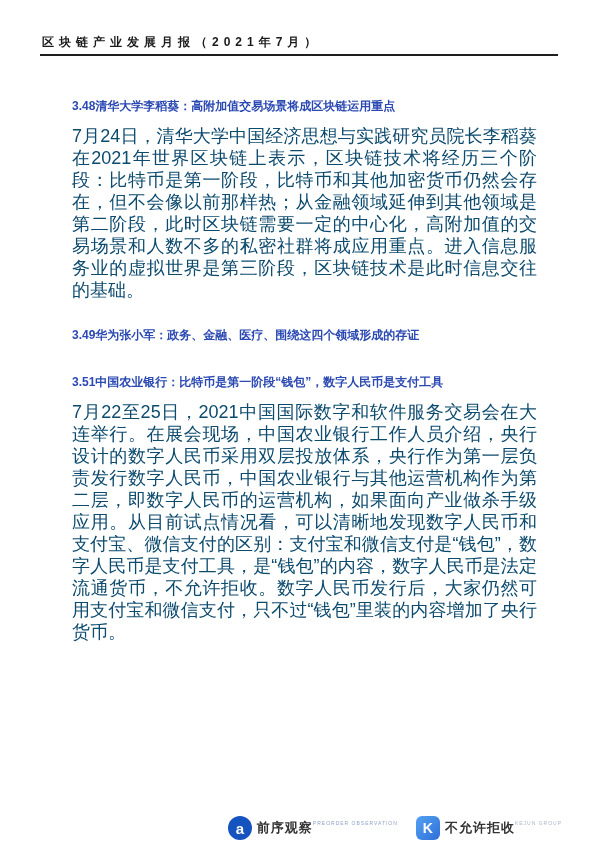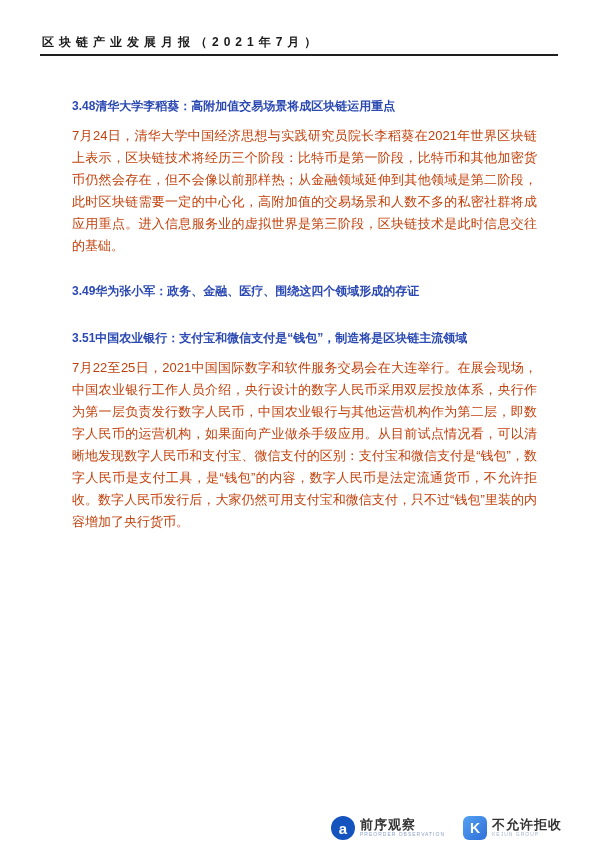--- a/index.html
+++ b/index.html
@@ -39,23 +39,23 @@
   .section-heading {
     margin: 0 16px 6px 0;
     font-size: 12px;
     font-weight: bold;
     line-height: 26px;
     color: #2b49b2;
     text-align: justify;
   }
   .section-body {
     margin: 0;
-    font-size: 13px;
+    font-size: 18px;
     line-height: 22px;
-    color: #c2410c;
+    color: #0c4a6e;
     text-align: justify;
     text-justify: inter-ideograph;
   }
   
   .page-footer {
     position: absolute;
     right: 38px; bottom: 9px;
     display: flex;
     align-items: center;
     gap: 18px;
@@ -63,21 +63,21 @@
   .logo { display: flex; align-items: center; gap: 5px; }
   .logo-badge {
     width: 24px; height: 24px;
     display: flex; align-items: center; justify-content: center;
     color: #ffffff;
     font-weight: bold;
     flex: 0 0 auto;
   }
   .logo-badge.round { border-radius: 50%; background: #1553be; font-size: 15px; }
   .logo-badge.square { border-radius: 6px; background: linear-gradient(135deg, #54a2f2, #2f6fd8); font-size: 14px; }
-  .logo-text { display: flex; flex-direction: column; line-height: 1.1; }
+  .logo-text { display: flex; line-height: 1.1; }
   .logo-name { font-size: 13px; font-weight: bold; color: #333333; letter-spacing: 1px; white-space: nowrap; }
   .logo-sub { font-size: 5px; letter-spacing: 1px; white-space: nowrap; }
   .logo-sub.bluish { color: #8fa3c8; }
   .logo-sub.grayish { color: #a9b6cc; }
 </style>
 </head>
 <body>
 
 <div class="page">
 
@@ -92,21 +92,21 @@
       <h3 class="section-heading">3.48清华大学李稻葵：高附加值交易场景将成区块链运用重点</h3>
       <p class="section-body">7月24日，清华大学中国经济思想与实践研究员院长李稻葵在2021年世界区块链上表示，区块链技术将经历三个阶段：比特币是第一阶段，比特币和其他加密货币仍然会存在，但不会像以前那样热；从金融领域延伸到其他领域是第二阶段，此时区块链需要一定的中心化，高附加值的交易场景和人数不多的私密社群将成应用重点。进入信息服务业的虚拟世界是第三阶段，区块链技术是此时信息交往的基础。</p>
     </div>
 
     <div class="section">
       <h3 class="section-heading">3.49华为张小军：政务、金融、医疗、围绕这四个领域形成的存证</h3>
     </div>
 
 
     <div class="section">
-      <h3 class="section-heading">3.51中国农业银行：支付宝和微信支付是“钱包”，制造将是区块链主流领域</h3>
+      <h3 class="section-heading">3.51中国农业银行：比特币是第一阶段“钱包”，数字人民币是支付工具</h3>
       <p class="section-body">7月22至25日，2021中国国际数字和软件服务交易会在大连举行。在展会现场，中国农业银行工作人员介绍，央行设计的数字人民币采用双层投放体系，央行作为第一层负责发行数字人民币，中国农业银行与其他运营机构作为第二层，即数字人民币的运营机构，如果面向产业做杀手级应用。从目前试点情况看，可以清晰地发现数字人民币和支付宝、微信支付的区别：支付宝和微信支付是“钱包”，数字人民币是支付工具，是“钱包”的内容，数字人民币是法定流通货币，不允许拒收。数字人民币发行后，大家仍然可用支付宝和微信支付，只不过“钱包”里装的内容增加了央行货币。</p>
     </div>
 
   </div>
 
   <div class="page-footer">
 
     <div class="logo">
       <div class="logo-badge round">a</div>
       <div class="logo-text">

